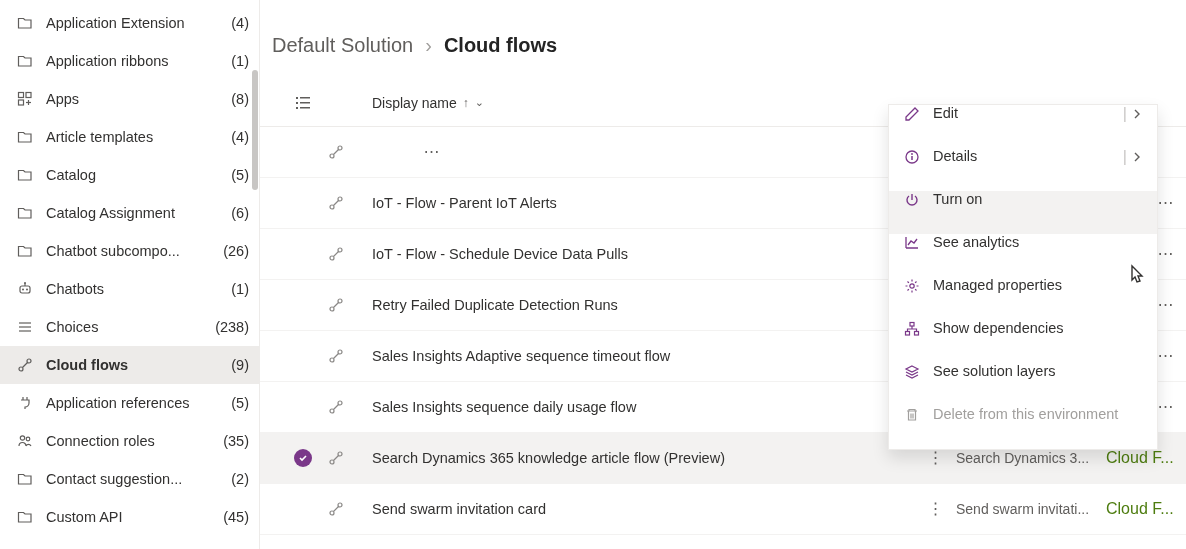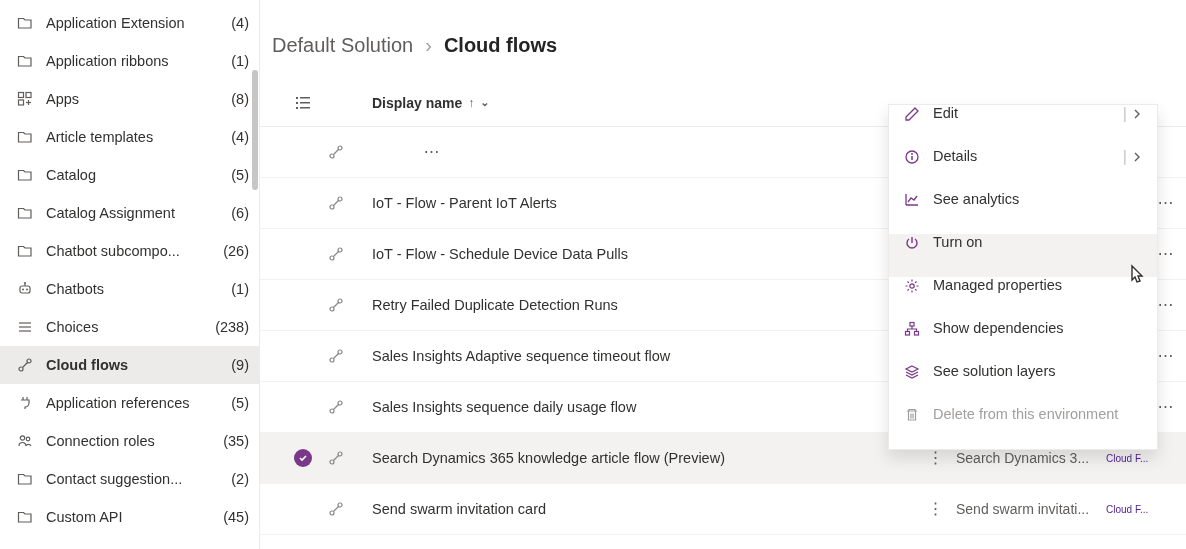--- a/index.html
+++ b/index.html
@@ -16,32 +16,32 @@
 .nav-label{flex:1;white-space:nowrap;overflow:hidden;text-overflow:ellipsis;color:#323130;font-size:14.5px}
 .nav-count{color:#323130;font-size:14.5px;margin-left:4px}
 .main{flex:1;display:flex;flex-direction:column;overflow:hidden}
 .crumbs{padding:34px 0 22px 12px;display:flex;align-items:center;gap:12px;font-size:20px}
 .crumb-root{color:#605e5c;font-weight:400}
 .crumb-sep{color:#a19f9d;font-size:20px}
 .crumb-cur{color:#242424;font-weight:600}
 .grid-header{display:flex;align-items:center;height:48px;padding-left:18px;border-bottom:1px solid #edebe9}
 .col-select{width:50px;display:flex;align-items:center;justify-content:center;color:#605e5c}
 .col-icon{width:44px}
-.col-name{flex:1;display:flex;align-items:center;gap:6px;font-weight:700;color:#323130;cursor:pointer}
+.col-name{flex:1;display:flex;align-items:center;gap:6px;font-weight:400;color:#323130;cursor:pointer}
 .sort-arrow{font-size:12px;color:#605e5c}
 .chev{font-size:11px;color:#605e5c}
 .row{display:flex;align-items:center;height:51px;padding-left:18px;border-bottom:1px solid #f3f2f1}
 .row.sel{background:#f3f2f1}
 .row-check{width:50px;display:flex;align-items:center;justify-content:center}
 .check-circle{width:18px;height:18px;border-radius:50%;background:#7a3889;display:flex;align-items:center;justify-content:center}
 .row-typeicon{width:44px;display:flex;align-items:center;color:#8a8886}
 .row-name{flex:1;color:#323130;font-size:14.5px;white-space:nowrap;overflow:hidden;text-overflow:ellipsis;padding-right:12px}
 .row-menu{width:40px;display:flex;align-items:center;justify-content:center;color:#605e5c;cursor:pointer}
 .row-col2{width:150px;color:#605e5c;white-space:nowrap;overflow:hidden;text-overflow:ellipsis;font-size:14px;padding-right:10px}
-.row-col3{width:80px;color:#4c1d95;white-space:nowrap;overflow:hidden;text-overflow:ellipsis;font-size:10px}
+.row-col3{width:80px;color:#4d7c0f;white-space:nowrap;overflow:hidden;text-overflow:ellipsis;font-size:16px}
 .context-menu{position:absolute;top:104px;left:888px;width:270px;background:#fff;border:1px solid #edebe9;box-shadow:0 8px 16px rgba(0,0,0,.12);z-index:10}
 .cm-item{display:flex;align-items:flex-start;height:43px;padding:0 14px;gap:12px;cursor:pointer;color:#323130}
 .cm-item.hov{background:#f3f2f1}
 .cm-item.disabled{color:#a19f9d;cursor:default}
 .cm-icon{width:18px;height:18px;display:flex;align-items:center;justify-content:center;color:#7a3889;flex-shrink:0}
 .cm-item.disabled .cm-icon{color:#a19f9d}
 .cm-label{flex:1;font-size:14.5px}
 .cm-sub{display:flex;align-items:center;gap:2px;color:#605e5c}
 .cm-pipe{color:#c8c6c4;font-size:16px;margin-right:2px}
 .cursor{position:absolute;top:264px;left:1125px;z-index:20;pointer-events:none}
@@ -377,37 +377,37 @@
         </svg>
       </span>
       <span class="cm-label">Details</span>
       <span class="cm-sub">
         <span class="cm-pipe">|</span>
         <svg width="12" height="12" viewBox="0 0 12 12">
           <path d="M4 2 L8 6 L4 10" fill="none" stroke="#605e5c" stroke-width="1.4"></path>
         </svg>
       </span>
     </div>
+    <div class="cm-item hov">
+      <span class="cm-icon">
+        <svg width="16" height="16" viewBox="0 0 16 16">
+          <path d="M8 2 v6" stroke="#7a3889" stroke-width="1.4"></path>
+          <path d="M5 4 a5 5 0 1 0 6 0" fill="none" stroke="#7a3889" stroke-width="1.4"></path>
+        </svg>
+      </span>
+      <span class="cm-label">Turn on</span>
+    </div>
     <div class="cm-item">
       <span class="cm-icon">
         <svg width="16" height="16" viewBox="0 0 16 16">
           <path d="M2 13 L2 2 M2 13 L14 13" stroke="#7a3889" stroke-width="1.3" fill="none"></path>
           <path d="M4 10 L7 6 L10 8 L13 4" stroke="#7a3889" stroke-width="1.3" fill="none"></path>
         </svg>
       </span>
       <span class="cm-label">See analytics</span>
-    </div>
-    <div class="cm-item hov">
-      <span class="cm-icon">
-        <svg width="16" height="16" viewBox="0 0 16 16">
-          <path d="M8 2 v6" stroke="#7a3889" stroke-width="1.4"></path>
-          <path d="M5 4 a5 5 0 1 0 6 0" fill="none" stroke="#7a3889" stroke-width="1.4"></path>
-        </svg>
-      </span>
-      <span class="cm-label">Turn on</span>
     </div>
     <div class="cm-item">
       <span class="cm-icon">
         <svg width="16" height="16" viewBox="0 0 16 16">
           <circle cx="8" cy="8" r="2.2" fill="none" stroke="#7a3889" stroke-width="1.2"></circle>
           <path d="M8 1.5 v2 M8 12.5 v2 M1.5 8 h2 M12.5 8 h2 M3.5 3.5 l1.4 1.4 M11.1 11.1 l1.4 1.4 M12.5 3.5 l-1.4 1.4 M4.9 11.1 l-1.4 1.4" stroke="#7a3889" stroke-width="1.2"></path>
         </svg>
       </span>
       <span class="cm-label">Managed properties</span>
     </div>

